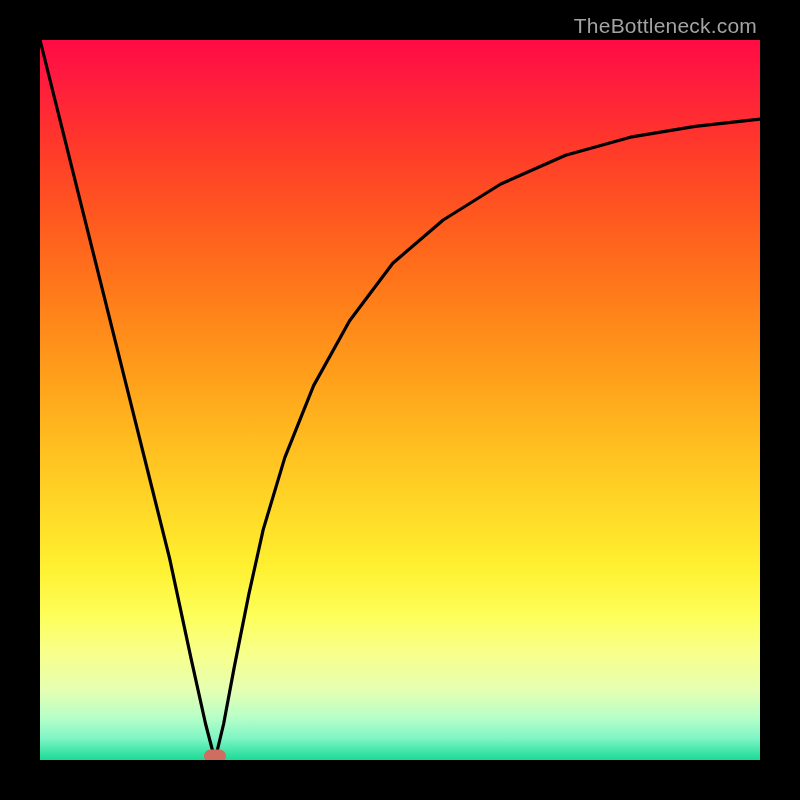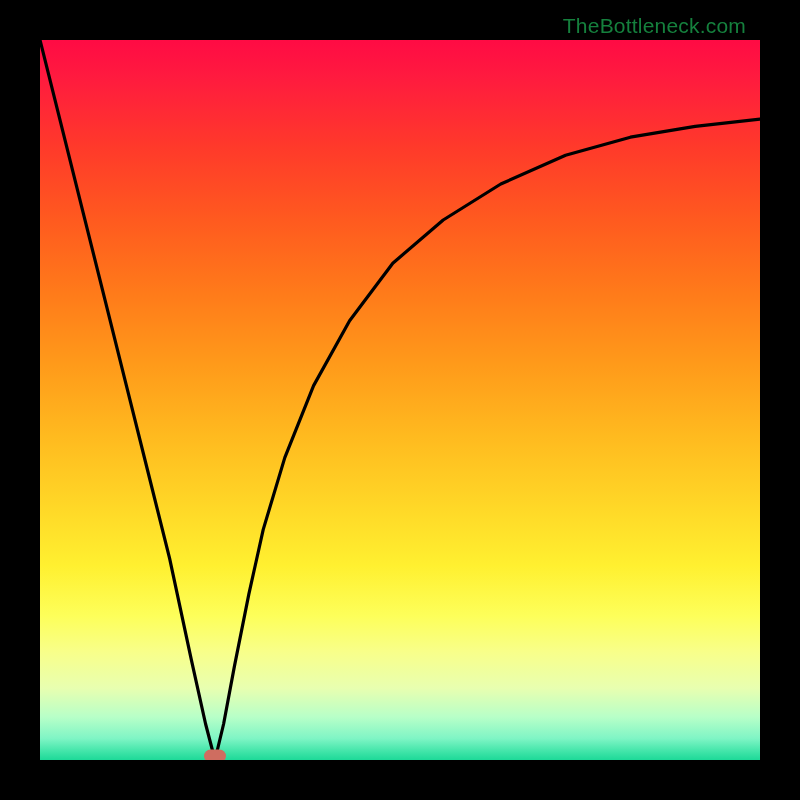--- a/index.html
+++ b/index.html
@@ -43,22 +43,22 @@
         #e8ffb0 90%,
         #b8ffc8 94%,
         #7ff5c5 97%,
         #3be3a6 99%,
         #1dd998 100%
       );
     }
     .watermark {
       position: absolute;
       top: 14px;
-      right: 54px;
-      color: #15803d;
+      right: 43px;
+      color: #a3a3a3;
       font-size: 21px;
       font-weight: normal;
       letter-spacing: 0.2px;
     }
     svg.curve {
       position: absolute;
       top: 0;
       left: 0;
       width: 100%;
       height: 100%;

